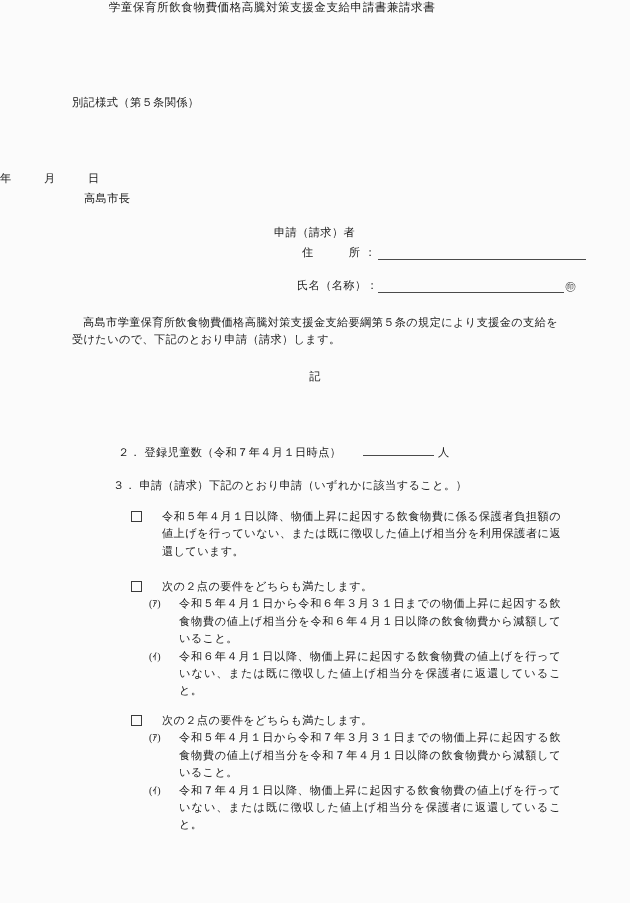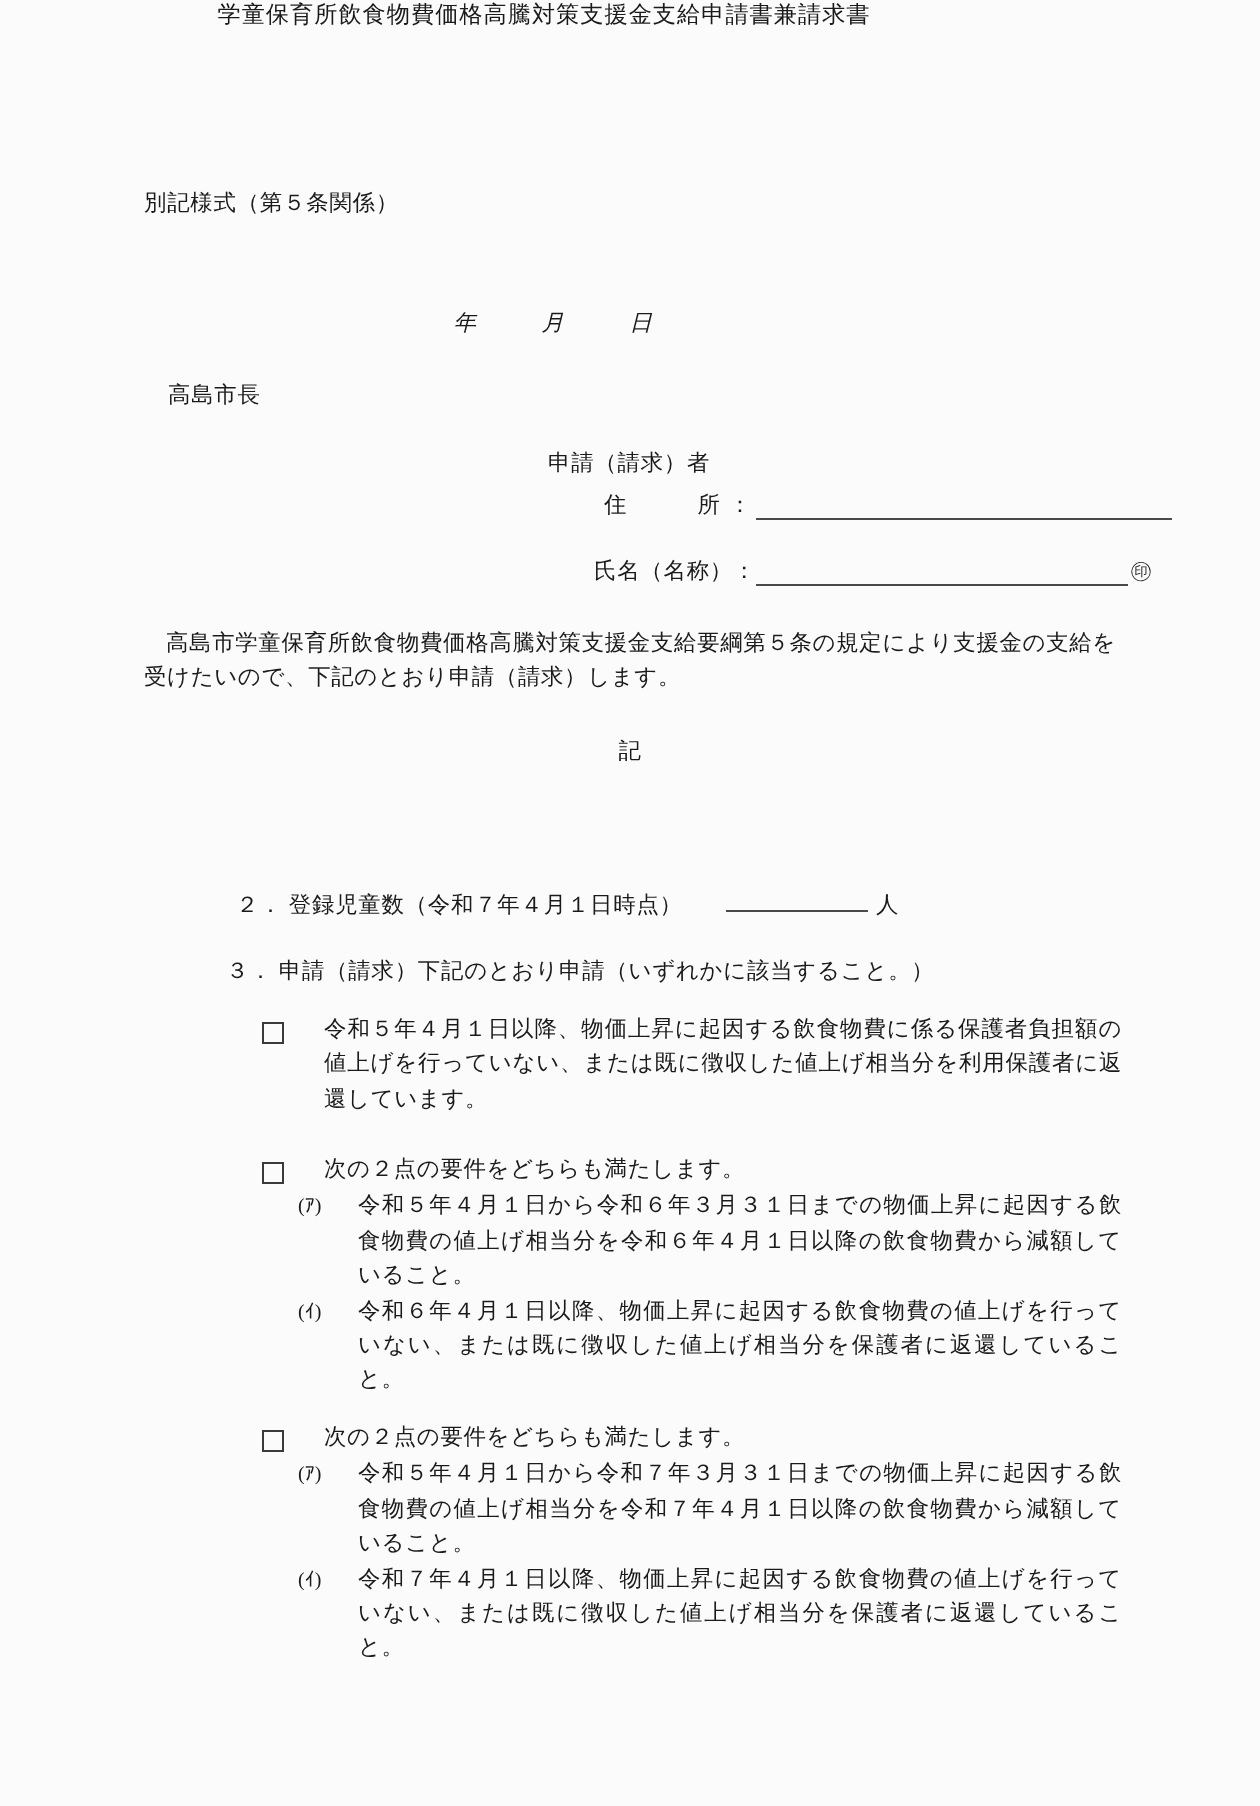--- a/index.html
+++ b/index.html
@@ -53,25 +53,24 @@
     left: 0;
     top: 136px;
     width: 544px;
     text-align: center;
     white-space: nowrap;
     font-size: 11.6px;
     letter-spacing: 0.5px;
   }
   .date-line {
     left: 0;
-    top: 154px;
+    top: 170px;
     width: 553px;
-    text-align: center;
-    white-space: nowrap;
-    font-style: italic;
+    text-align: left;
+    white-space: nowrap;
   }
   .date-line .sp { display: inline-block; width: 26px; }
   .addressee {
     left: 84px;
     top: 190px;
   }
 
   
   .applicant-heading {
     left: 274px;
@@ -154,21 +153,20 @@
     position: absolute;
     width: 430px;
   }
   .pledge-main {
     position: relative;
     padding-left: 31px;
     font-size: 11.2px;
     line-height: 17.4px;
     letter-spacing: 0.35px;
     text-align: justify;
-    font-family: Liberation Mono, monospace;
   }
   .checkbox {
     position: absolute;
     left: 0;
     top: 3px;
     width: 9px;
     height: 9px;
     border: 1px solid #3a3a3a;
     background: transparent;
   }

